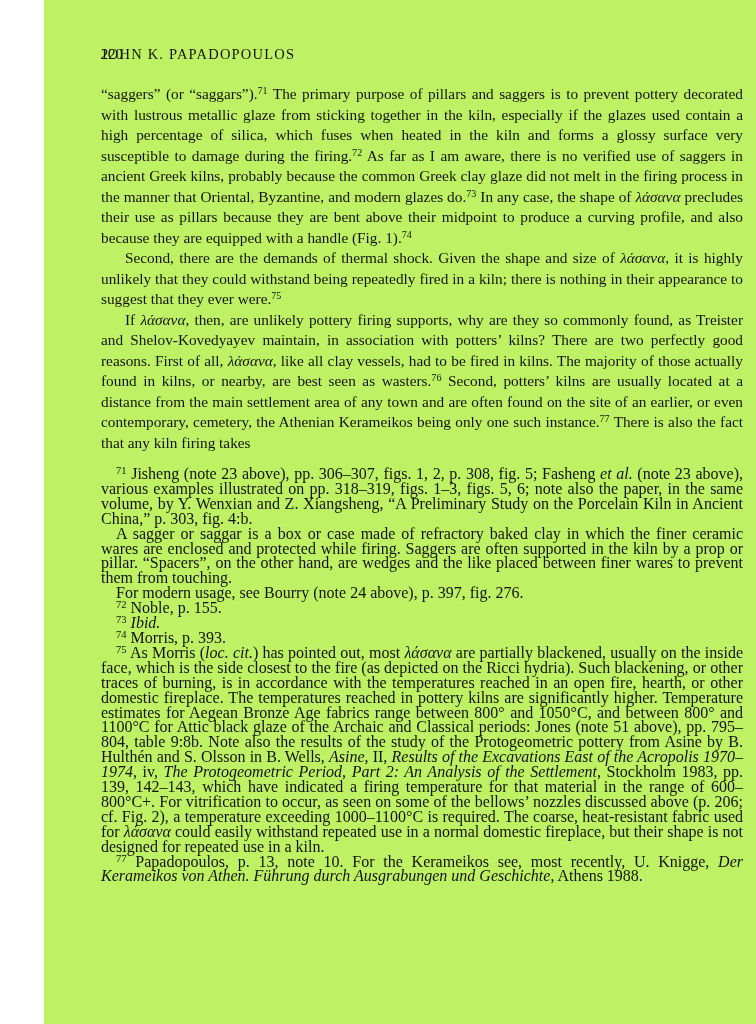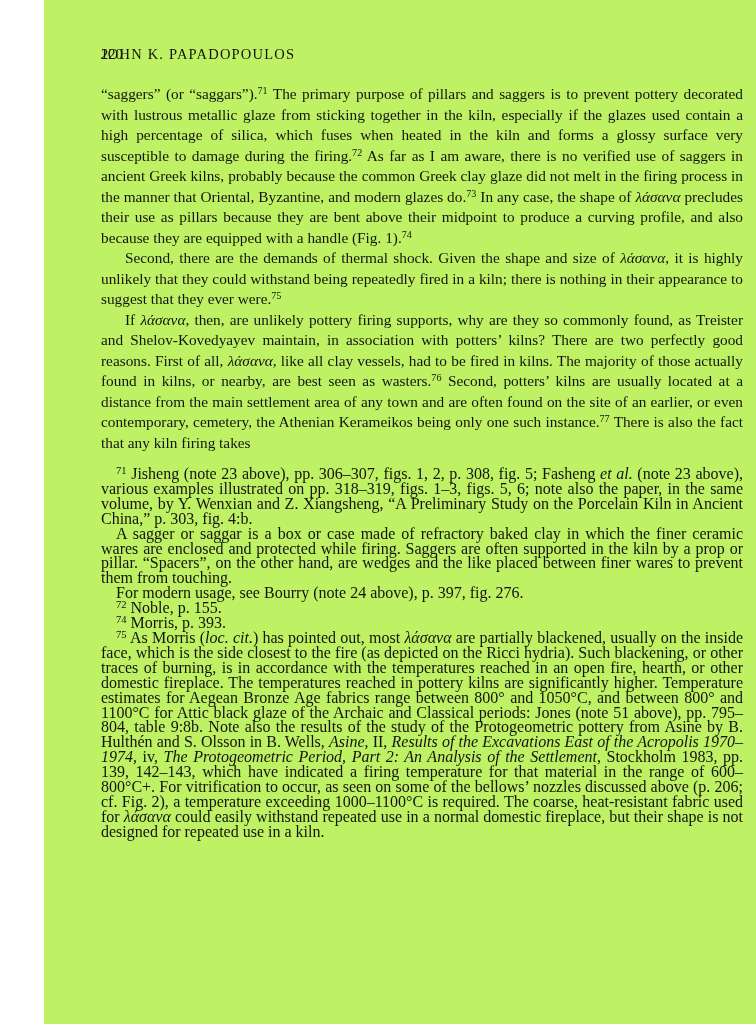--- a/index.html
+++ b/index.html
@@ -72,17 +72,19 @@
     <p class="flush"><span>“saggers” (or “saggars”).</span><sup>71</sup><span> The primary purpose of pillars and saggers is to prevent pottery decorated with lustrous metallic glaze from sticking together in the kiln, especially if the glazes used contain a high percentage of silica, which fuses when heated in the kiln and forms a glossy surface very susceptible to damage during the firing.</span><sup>72</sup><span> As far as I am aware, there is no verified use of saggers in ancient Greek kilns, probably because the common Greek clay glaze did not melt in the firing process in the manner that Oriental, Byzantine, and modern glazes do.</span><sup>73</sup><span> In any case, the shape of </span><i>λάσανα</i><span> precludes their use as pillars because they are bent above their midpoint to produce a curving profile, and also because they are equipped with a handle (Fig. 1).</span><sup>74</sup></p>
     <p><span>Second, there are the demands of thermal shock. Given the shape and size of </span><i>λάσανα</i><span>, it is highly unlikely that they could withstand being repeatedly fired in a kiln; there is nothing in their appearance to suggest that they ever were.</span><sup>75</sup></p>
     <p><span>If </span><i>λάσανα</i><span>, then, are unlikely pottery firing supports, why are they so commonly found, as Treister and Shelov-Kovedyayev maintain, in association with potters’ kilns? There are two perfectly good reasons. First of all, </span><i>λάσανα</i><span>, like all clay vessels, had to be fired in kilns. The majority of those actually found in kilns, or nearby, are best seen as wasters.</span><sup>76</sup><span> Second, potters’ kilns are usually located at a distance from the main settlement area of any town and are often found on the site of an earlier, or even contemporary, cemetery, the Athenian Kerameikos being only one such instance.</span><sup>77</sup><span> There is also the fact that any kiln firing takes</span></p>
   </div>
 
   <div class="footnotes">
     <p><sup>71</sup><span> Jisheng (note 23 above), pp. 306–307, figs. 1, 2, p. 308, fig. 5; Fasheng </span><i>et al.</i><span> (note 23 above), various examples illustrated on pp. 318–319, figs. 1–3, figs. 5, 6; note also the paper, in the same volume, by Y. Wenxian and Z. Xiangsheng, “A Preliminary Study on the Porcelain Kiln in Ancient China,” p. 303, fig. 4:b.</span></p>
     <p><span>A sagger or saggar is a box or case made of refractory baked clay in which the finer ceramic wares are enclosed and protected while firing. Saggers are often supported in the kiln by a prop or pillar. “Spacers”, on the other hand, are wedges and the like placed between finer wares to prevent them from touching.</span></p>
     <p><span>For modern usage, see Bourry (note 24 above), p. 397, fig. 276.</span></p>
     <p><sup>72</sup><span> Noble, p. 155.</span></p>
+    <p><sup>73</sup><span> </span><i>Ibid.</i></p>
     <p><sup>74</sup><span> Morris, p. 393.</span></p>
     <p><sup>75</sup><span> As Morris (</span><i>loc. cit.</i><span>) has pointed out, most </span><i>λάσανα</i><span> are partially blackened, usually on the inside face, which is the side closest to the fire (as depicted on the Ricci hydria). Such blackening, or other traces of burning, is in accordance with the temperatures reached in an open fire, hearth, or other domestic fireplace. The temperatures reached in pottery kilns are significantly higher. Temperature estimates for Aegean Bronze Age fabrics range between 800° and 1050°C, and between 800° and 1100°C for Attic black glaze of the Archaic and Classical periods: Jones (note 51 above), pp. 795–804, table 9:8b. Note also the results of the study of the Protogeometric pottery from Asine by B. Hulthén and S. Olsson in B. Wells, </span><i>Asine</i><span>, II, </span><i>Results of the Excavations East of the Acropolis 1970–1974</i><span>, iv, </span><i>The Protogeometric Period, Part 2: An Analysis of the Settlement</i><span>, Stockholm 1983, pp. 139, 142–143, which have indicated a firing temperature for that material in the range of 600–800°C+. For vitrification to occur, as seen on some of the bellows’ nozzles discussed above (p. 206; cf. Fig. 2), a temperature exceeding 1000–1100°C is required. The coarse, heat-resistant fabric used for </span><i>λάσανα</i><span> could easily withstand repeated use in a normal domestic fireplace, but their shape is not designed for repeated use in a kiln.</span></p>
+    <p><sup>77</sup><span> Papadopoulos, p. 13, note 10. For the Kerameikos see, most recently, U. Knigge, </span><i>Der Kerameikos von Athen. Führung durch Ausgrabungen und Geschichte</i><span>, Athens 1988.</span></p>
   </div>
 
 </div>
 
 </body></html>

